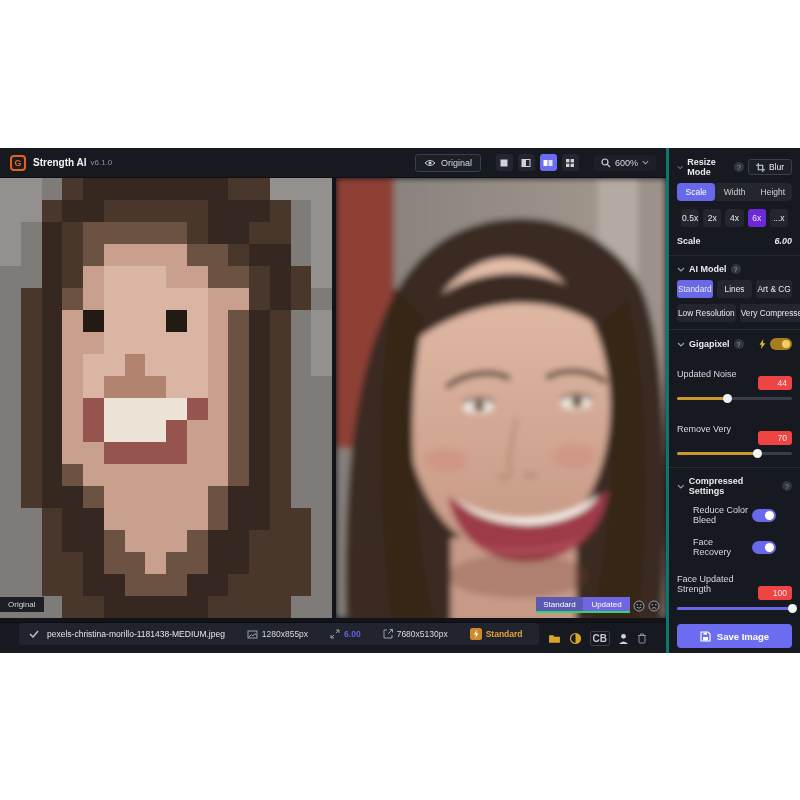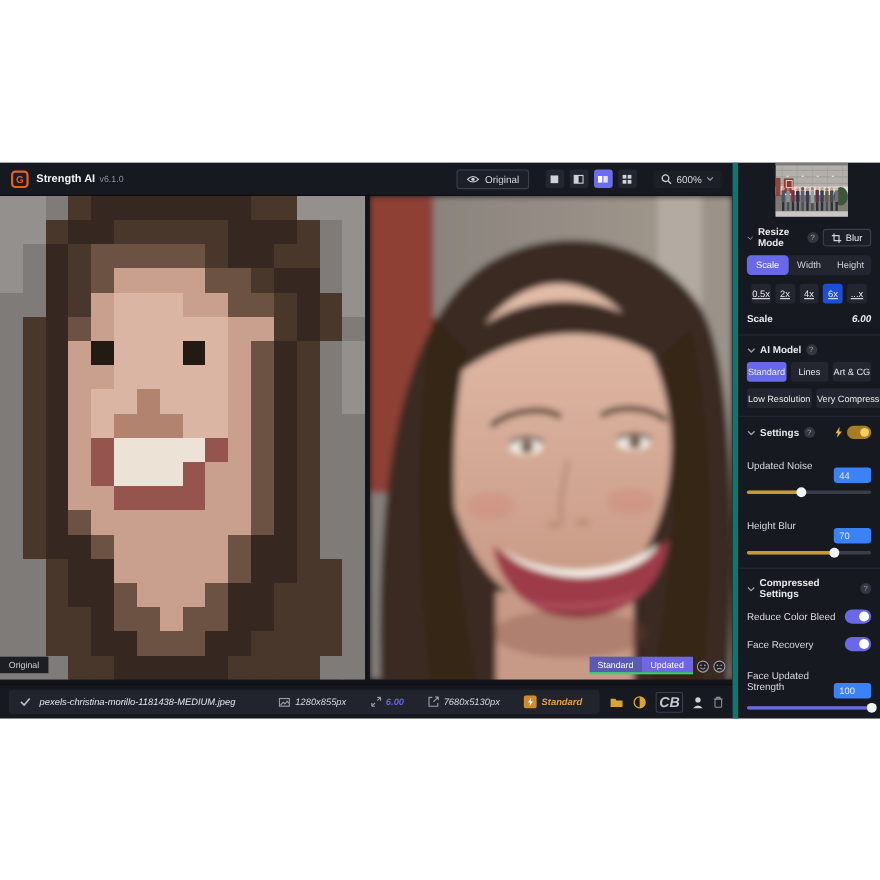--- a/index.html
+++ b/index.html
@@ -34,64 +34,64 @@
         font-size:8px;padding:3px 8px;z-index:2;}
   .compare{position:absolute;right:36px;bottom:5px;width:94px;height:14px;display:flex;
         border-bottom:2px solid #2fd573;z-index:2;cursor:pointer;}
   .compare .half{flex:1;display:flex;align-items:center;justify-content:center;font-size:8px;color:#fff;}
   .half.std{background:#5a5ab2;}
   .half.upd{background:#6f66e0;}
   .smileys{position:absolute;right:6px;bottom:6px;display:flex;gap:3px;z-index:2;}
 
   
   .bottombar{position:absolute;left:0;bottom:0;width:666px;height:31px;background:#171920;
-        border-top:1px solid #0c0e13;display:flex;align-items:center;padding:0 8px;
-        box-sizing:border-box;gap:9px;font-style:italic;}
+        border-top:1px solid #0c0e13;display:flex;padding:0 19px;
+        box-sizing:border-box;gap:9px;}
   .filestrip{flex:1;height:22px;background:#21242c;border-radius:3px;display:flex;align-items:center;
         padding:0 10px;gap:8px;box-sizing:border-box;}
   .fname{font-size:8.5px;color:#e3e5e9;}
   .fs-spacer{flex:1;}
   .dimgroup{display:flex;align-items:center;gap:4px;font-size:8.5px;color:#d6d9de;margin-right:14px;}
   .scaleblue{color:#6262e0;font-weight:bold;}
   .modelbadge{display:flex;align-items:center;gap:4px;font-size:8.5px;color:#e8a33d;font-weight:bold;margin-right:6px;}
   .baricons{display:flex;align-items:center;gap:8px;}
-  .cb-chip{font-size:13px;font-weight:bold;color:#c3c6cc;border:1px solid #3b3f49;border-radius:2px;padding:1px 2px;}
+  .cb-chip{font-size:10px;font-weight:bold;color:#c3c6cc;border:1px solid #3b3f49;border-radius:2px;padding:1px 2px;}
 
   
   .sidebar{position:absolute;left:666px;top:0;width:134px;height:505px;background:#171920;
-        border-left:5px solid #0f766e;display:flex;flex-direction:column;box-sizing:border-box;}
+        border-left:3px solid #0f766e;display:flex;flex-direction:column;box-sizing:border-box;}
   .thumb{width:134px;height:100px;display:block;}
   .controls{flex:1;padding:5px 8px 0;display:flex;flex-direction:column;font-size:9px;}
   .sec-head{display:flex;align-items:center;gap:4px;margin:4px 0 3px;color:#e8eaed;font-weight:bold;font-size:9px;}
   .help{width:10px;height:10px;border-radius:50%;background:#323641;color:#9aa0a8;font-size:7px;
         display:flex;align-items:center;justify-content:center;font-weight:normal;flex:none;}
   .crop-btn{margin-left:auto;display:flex;gap:4px;align-items:center;border:1px solid #3b3f49;
         border-radius:3px;padding:2px 7px;font-size:8.5px;background:#1d1f27;font-weight:normal;cursor:pointer;}
   .seg{display:flex;background:#23262e;border-radius:4px;margin:3px 0;}
   .seg .cell{flex:1;text-align:center;padding:4px 0;font-size:8.5px;color:#cfd2d8;border-radius:4px;cursor:pointer;}
   .cell.active{background:#6868e8;color:#fff;}
-  .presets{display:flex;gap:4px;margin:5px 4px;text-decoration:underline;}
+  .presets{display:flex;gap:4px;margin:5px 4px;}
   .pbtn{flex:1;text-align:center;background:#23262e;border-radius:3px;padding:4px 0;font-size:8.5px;cursor:pointer;}
-  .pbtn.active{background:#1d4ed8;}
+  .pbtn.active{background:#6d28d9;}
   .scalerow{display:flex;justify-content:space-between;margin:4px 0 5px;font-weight:bold;}
   .scaleval{font-style:italic;}
   .divider{height:1px;background:#262a33;margin:4px -8px;}
   .modelrow{display:flex;gap:4px;margin:3px 0;}
   .mbtn{flex:1;text-align:center;background:#23262e;border-radius:3px;padding:4px 1px;font-size:8.3px;
         white-space:nowrap;cursor:pointer;}
   .mbtn.active{background:#6868e8;}
   .slabel-row{display:flex;align-items:center;justify-content:space-between;margin:4px 0 2px;}
-  .valbox{min-width:24px;background:#3b82f6;border-radius:3px;padding:2px 5px;text-align:left;font-size:8.5px;margin-top:19px;}
+  .valbox{min-width:24px;background:#ef4444;border-radius:3px;padding:2px 5px;text-align:right;font-size:8.5px;margin-top:19px;}
   .slider{position:relative;height:10px;margin:1px 0 5px;cursor:pointer;}
   .track{position:absolute;left:0;right:0;top:4px;height:3px;border-radius:2px;background:#3a3e48;}
   .fill{position:absolute;left:0;top:4px;height:3px;border-radius:2px;}
   .fill.gold{background:#c9992e;}
   .fill.purple{background:#6868e8;}
   .thumbdot{position:absolute;top:0.5px;width:9px;height:9px;border-radius:50%;background:#f2f3f5;}
-  .togglerow{display:flex;align-items:center;justify-content:space-between;margin:6px 0;}
+  .togglerow{display:flex;align-items:center;justify-content:space-between;margin:6px 16px;}
   .toggle{width:24px;height:13px;border-radius:7px;position:relative;cursor:pointer;flex:none;}
   .toggle.purple{background:#6868e8;}
   .toggle.gold{background:#a87d20;width:22px;height:12px;}
   .knob{position:absolute;right:2px;top:2px;width:9px;height:9px;border-radius:50%;background:#fff;}
   .toggle.gold .knob{background:#f0d060;width:8px;height:8px;}
   .sethead-right{margin-left:auto;display:flex;align-items:center;gap:4px;}
   .save-area{padding:6px 8px 8px;}
   .save-btn{height:24px;background:#6c6cf0;border-radius:4px;display:flex;align-items:center;
         justify-content:center;gap:6px;color:#fff;font-size:9.5px;font-weight:bold;cursor:pointer;}
   .lbl{color:#d8dadd;font-weight:normal;}
@@ -744,21 +744,21 @@
         <div class="modelrow">
           <div class="mbtn">Low Resolution</div>
           <div class="mbtn" style="flex:1.25">Very Compressed</div>
         </div>
         <div class="divider"></div>
 
         <div class="sec-head">
           <svg width="8" height="5" viewBox="0 0 8 5">
             <path d="M1,1 L4,4 L7,1" stroke="#9aa0a8" fill="none" stroke-width="1.2"></path>
             </svg>
-          <span>Settings</span>
+          <span>Gigapixel</span>
           <span class="help">?</span>
           <div class="sethead-right">
             <svg width="7" height="10" viewBox="0 0 8 12">
               <path d="M5,0 L0.5,7 H3 L2,12 L7.5,5 H4.5 Z" fill="#e8b43d"></path>
               </svg>
             <div class="toggle gold">
                 <div class="knob"></div>
               </div>
           </div>
         </div>
@@ -767,21 +767,21 @@
           <span class="lbl">Updated Noise</span>
           <span class="valbox">44</span>
         </div>
         <div class="slider">
           <div class="track"></div>
             <div class="fill gold" style="width: 44%;"></div>
             <div class="thumbdot" style="left: calc(44% - 4.5px);"></div>
         </div>
 
         <div class="slabel-row">
-          <span class="lbl">Height Blur</span>
+          <span class="lbl">Remove Very</span>
           <span class="valbox">70</span>
         </div>
         <div class="slider">
           <div class="track"></div>
             <div class="fill gold" style="width: 70%;"></div>
             <div class="thumbdot" style="left: calc(70% - 4.5px);"></div>
         </div>
         <div class="divider"></div>
 
         <div class="sec-head">
@@ -809,16 +809,26 @@
           <span class="lbl">Face Updated Strength</span>
           <span class="valbox">100</span>
         </div>
         <div class="slider">
           <div class="track"></div>
             <div class="fill purple" style="width: 100%;"></div>
             <div class="thumbdot" style="left: calc(100% - 4.5px);"></div>
         </div>
       </div>
 
+      <div class="save-area">
+        <div class="save-btn">
+          <svg width="11" height="11" viewBox="0 0 11 11">
+            <path d="M1,1 h7 l2,2 v7 h-9 Z" fill="none" stroke="#fff" stroke-width="1.2"></path>
+            <rect x="3" y="6" width="5" height="3.5" fill="#fff"></rect>
+            <rect x="3.5" y="1.5" width="3.5" height="2.2" fill="#fff"></rect>
+            </svg>
+          <span>Save Image</span>
+        </div>
+      </div>
     </div>
 
   </div>
 </div>
 
 </body></html>

